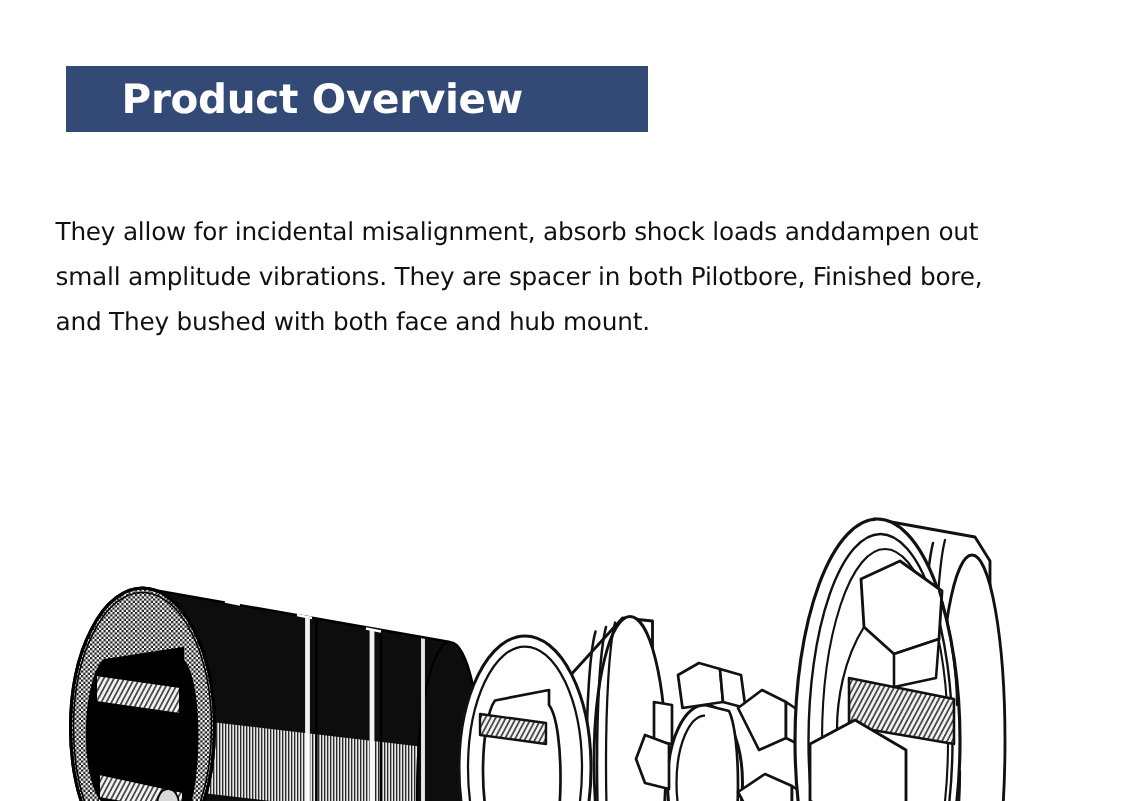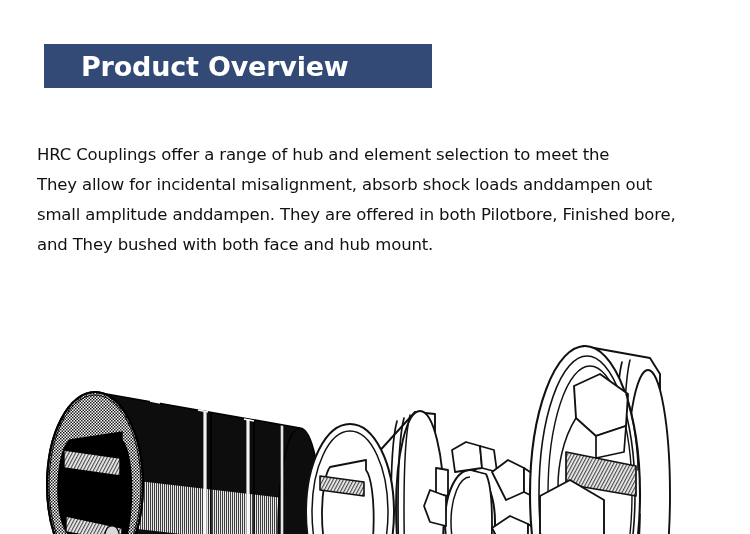--- a/index.html
+++ b/index.html
@@ -69,23 +69,22 @@
   }
 </style>
 </head>
 <body>
 
 <div id="header-banner">
   <span id="page-title">Product Overview</span>
 </div>
 
 <div id="overview-text">
-  <span class="para-line">HRC Couplings offer a range of hub and element selection to meet the</span>
   <span class="para-line">They allow for incidental misalignment, absorb shock loads anddampen out</span>
-  <span class="para-line">small amplitude anddampen. They are offered in both Pilotbore, Finished bore,</span>
+  <span class="para-line">small amplitude vibrations. They are spacer in both Pilotbore, Finished bore,</span>
   <span class="para-line">and They bushed with both face and hub mount.</span>
 </div>
 
 <div id="illustration-area">
   <svg width="750" height="234" viewBox="0 0 750 234" xmlns="http://www.w3.org/2000/svg">
     <defs>
 
       <pattern id="halftone" width="3" height="3" patternUnits="userSpaceOnUse">
         <rect width="3" height="3" fill="#ffffff"></rect>
         <rect width="1.5" height="1.5" fill="#1a1a1a"></rect>

